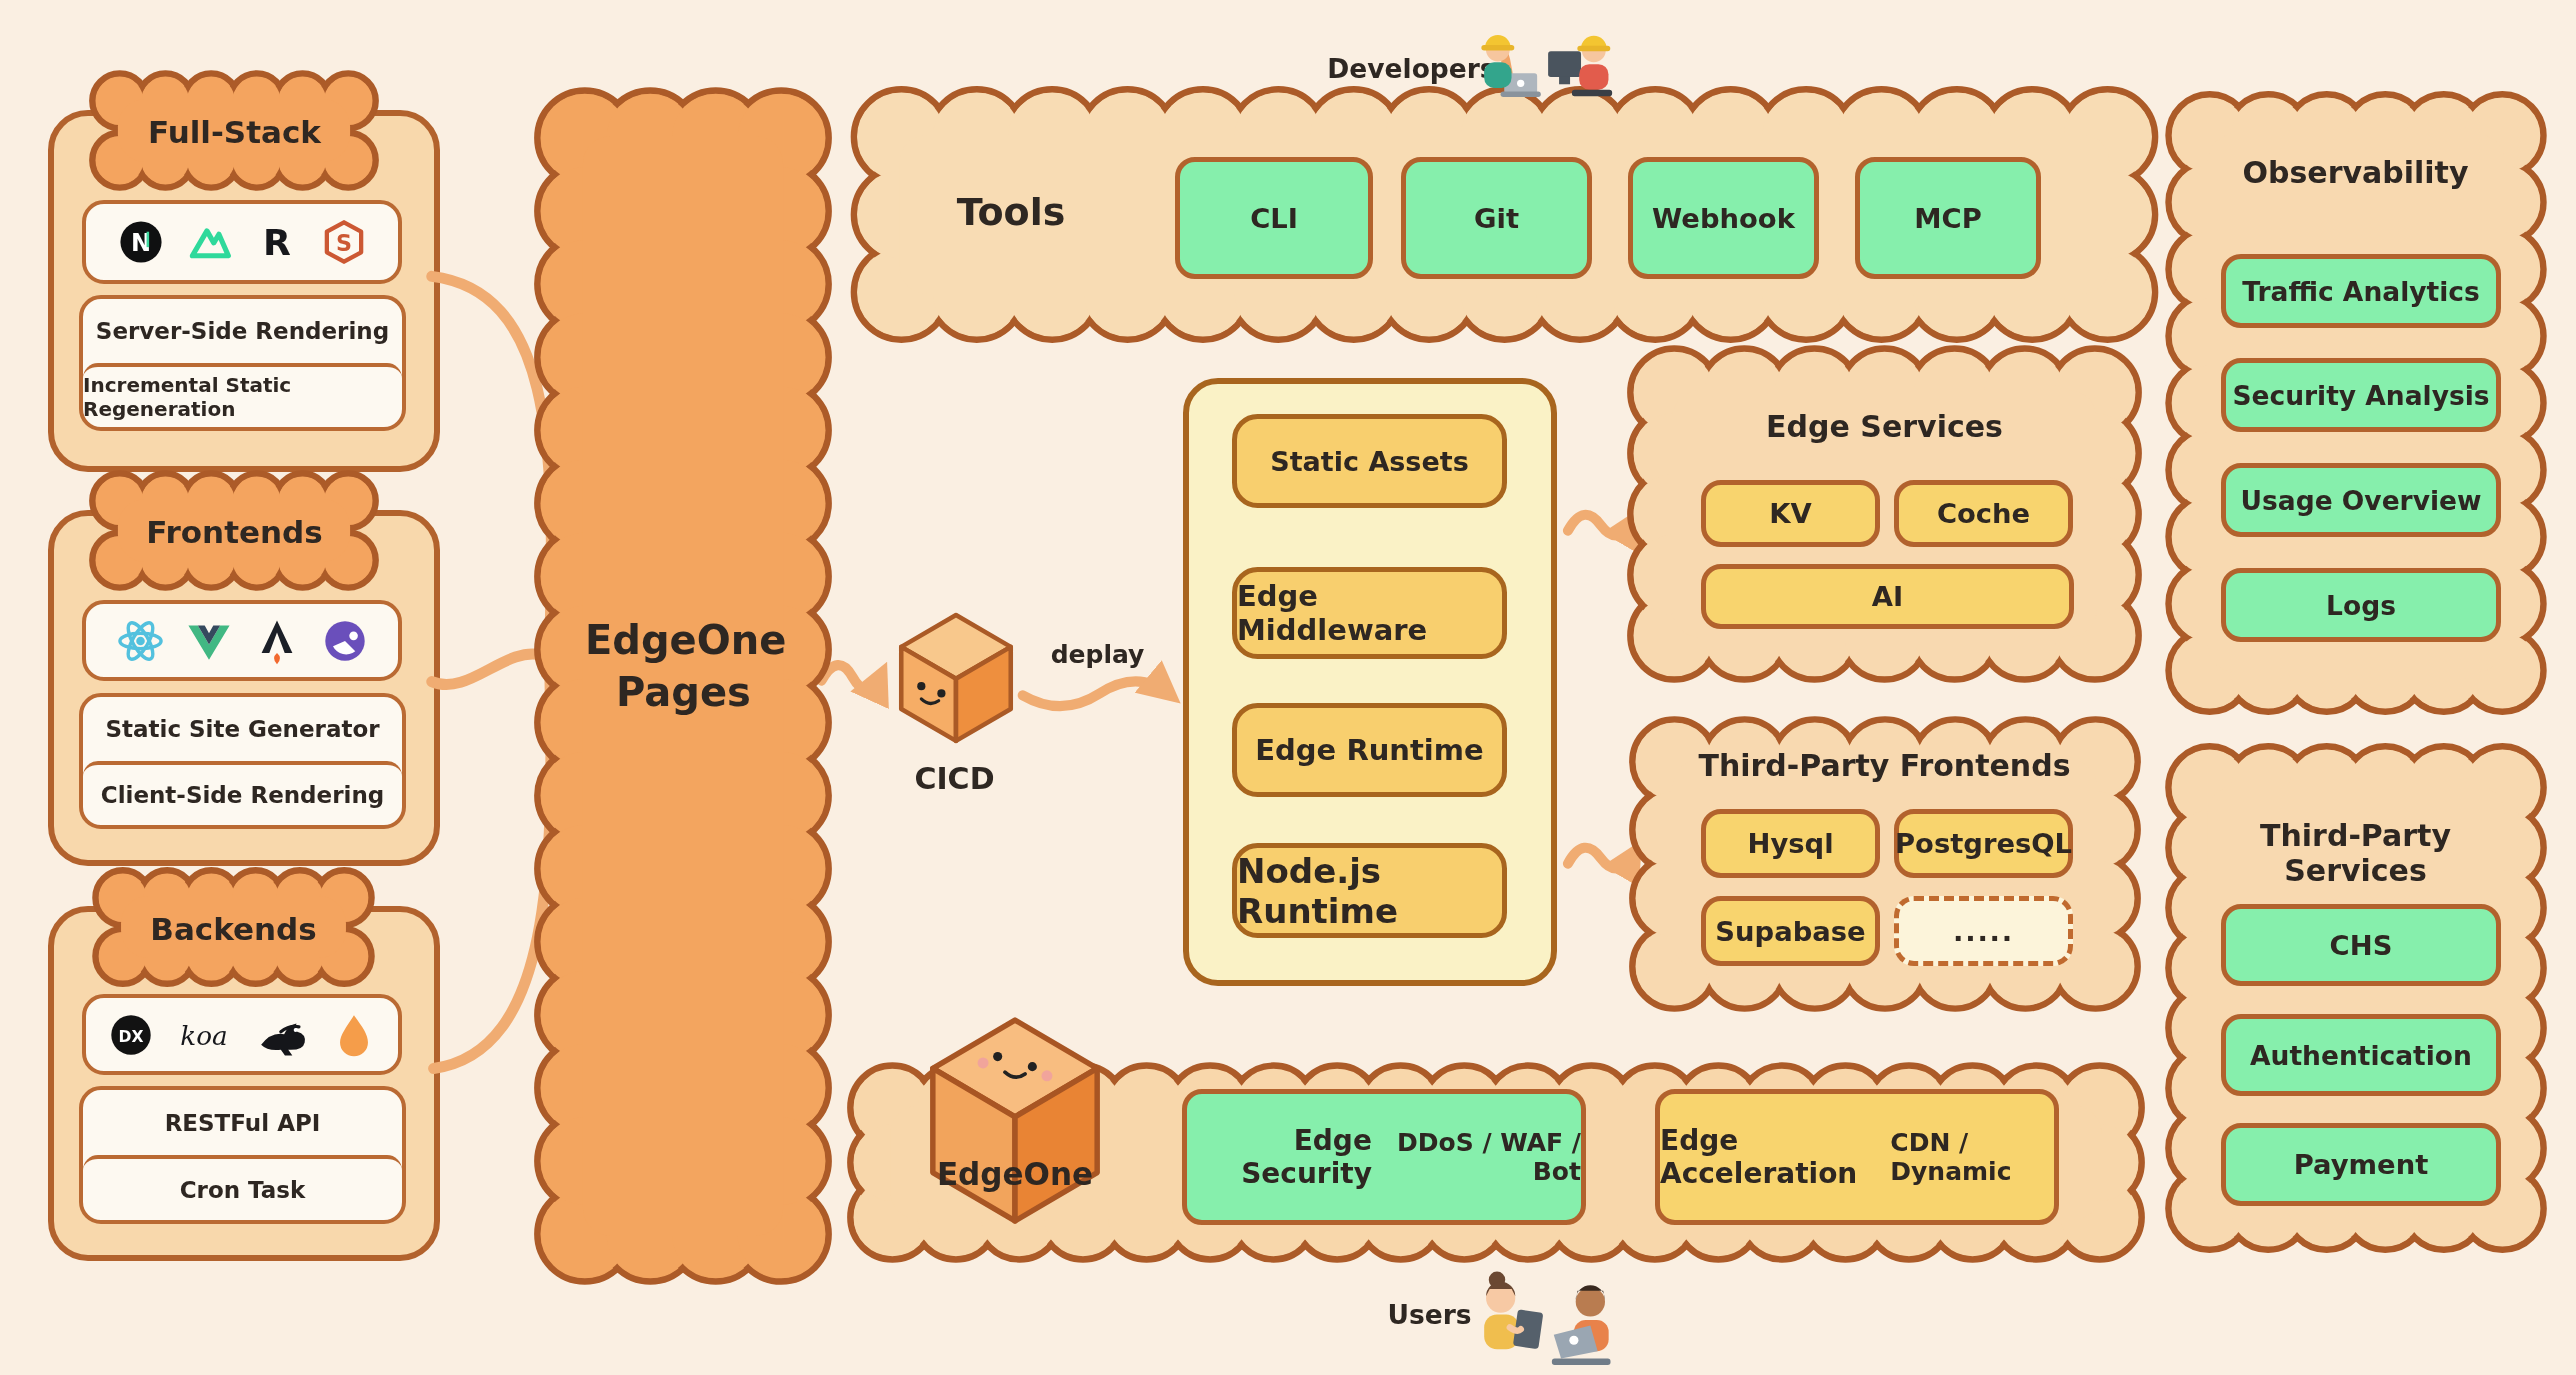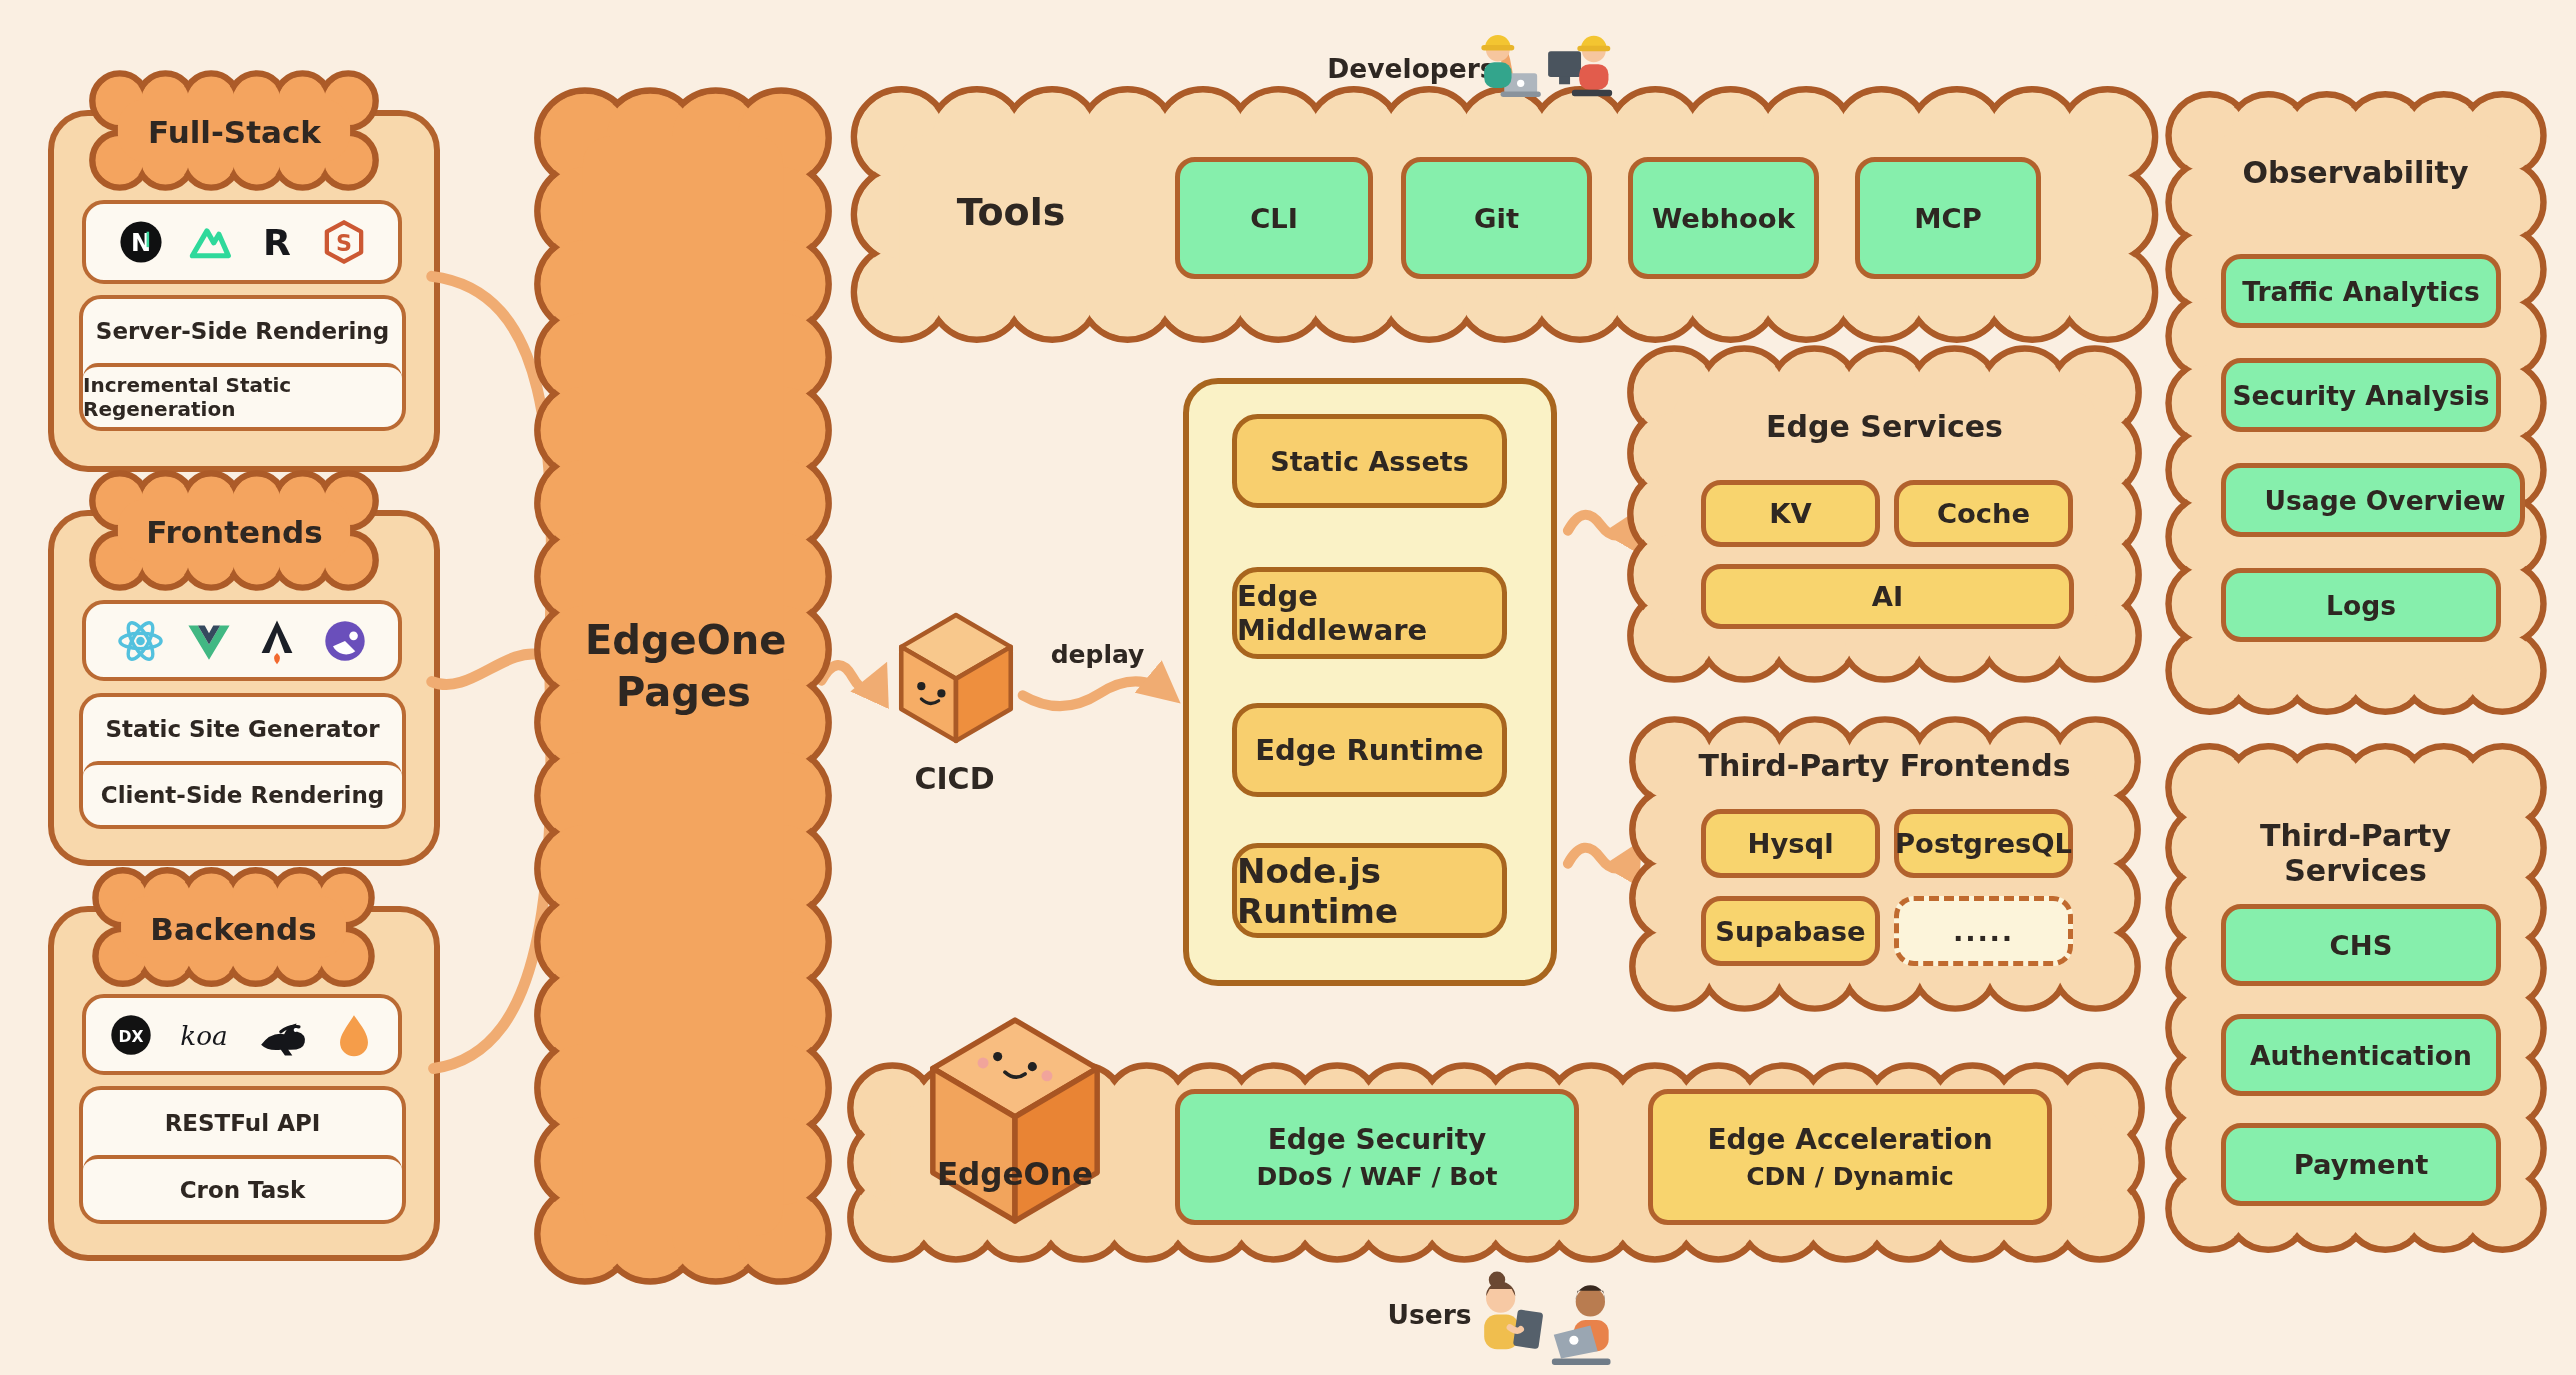--- a/index.html
+++ b/index.html
@@ -15,21 +15,21 @@
   .btn-o{background:#86efac;border:5.5px solid #B2622D;border-radius:20px;text-align:right;}
   .chip-y{background:#F8D46E;border:5.5px solid #B2622D;border-radius:20px;}
   .chip-d{background:#FCF4DA;border:5.5px dashed #C06A2F;border-radius:20px;}
   .rt{background:#FAF2C6;border:6.4px solid #A8651E;border-radius:35px;}
   .rt-chip{background:#F8CF6E;border:5.5px solid #A8651E;border-radius:25.6px;}
   .cloud{position:absolute;z-index:2;}
   .cloud>*:not(svg){position:absolute;z-index:1;}
   .ttl{left:0;right:0;text-align:center;}
   .icon-row{display:flex;align-items:center;justify-content:center;gap:20px;}
   .z3{z-index:3;}
-  .two-line{display:flex;flex-direction:column;align-items:center;justify-content:center;gap:5.5px;}
+  .two-line{display:flex;flex-direction:row;align-items:center;justify-content:center;gap:5.5px;margin-left:7px;}
   .sub{font-size:25px;font-weight:700;}
 </style>
 </head>
 <body>
 
 <div id="stage">
 
   <svg class="abs" style="left:0;top:0;z-index:1" width="2576" height="1376" viewBox="0 0 2816 1504">
     <defs>
       <marker id="ah" viewBox="0 0 10 10" refX="7" refY="5" markerWidth="4.2" markerHeight="4.2" orient="auto-start-reverse">
@@ -570,21 +570,21 @@
         <circle cx="0" cy="438.75" r="41" fill="#F8D9B0"></circle>
         <circle cx="320" cy="438.75" r="41" fill="#F8D9B0"></circle>
         <circle cx="0" cy="511.875" r="41" fill="#F8D9B0"></circle>
         <circle cx="320" cy="511.875" r="41" fill="#F8D9B0"></circle>
         <rect x="-2" y="-2" width="324" height="589" rx="30" fill="#F8D9B0"></rect>
       </svg>
     <div class="ttl" style="top:20px;font-size:30px;">Observability</div>
   </div>
   <div class="abs btn-o flex-c z3" style="left:2221px;top:254px;width:270px;height:64px;font-size:26.5px;">Traffic Analytics</div>
   <div class="abs btn-o flex-c z3" style="left:2221px;top:358px;width:270px;height:64px;font-size:26.5px;">Security Analysis</div>
-  <div class="abs btn-o flex-c z3" style="left:2221px;top:463px;width:270px;height:64px;font-size:26.5px;padding-left:24px;">Usage Overview</div>
+  <div class="abs btn-o flex-c z3" style="left:2221px;top:463px;width:270px;height:64px;font-size:26.5px;">Usage Overview</div>
   <div class="abs btn-o flex-c z3" style="left:2221px;top:568px;width:270px;height:64px;font-size:26.5px;">Logs</div>
 
   <div class="cloud" style="left:2209px;top:787px;width:293px;height:421px;">
       <svg style="position:absolute;left:-48px;top:-48px;z-index:0" width="390" height="518" viewBox="-53 -53 426 566">
         <circle cx="0" cy="0" r="45" fill="#F8D9B0" stroke="#AC5B28" stroke-width="7"></circle>
         <circle cx="0" cy="460" r="45" fill="#F8D9B0" stroke="#AC5B28" stroke-width="7"></circle>
         <circle cx="64" cy="0" r="45" fill="#F8D9B0" stroke="#AC5B28" stroke-width="7"></circle>
         <circle cx="64" cy="460" r="45" fill="#F8D9B0" stroke="#AC5B28" stroke-width="7"></circle>
         <circle cx="128" cy="0" r="45" fill="#F8D9B0" stroke="#AC5B28" stroke-width="7"></circle>
         <circle cx="128" cy="460" r="45" fill="#F8D9B0" stroke="#AC5B28" stroke-width="7"></circle>

